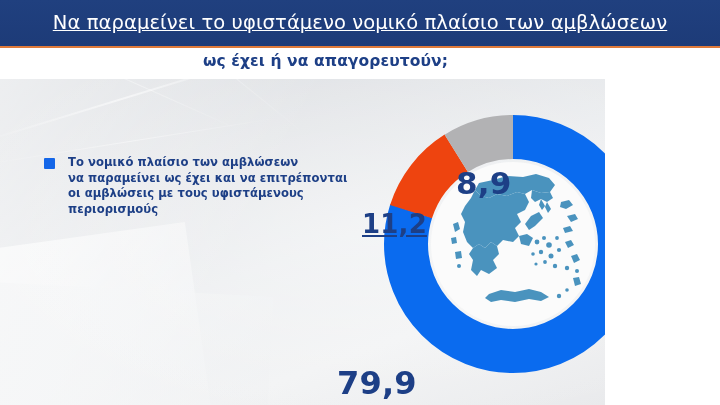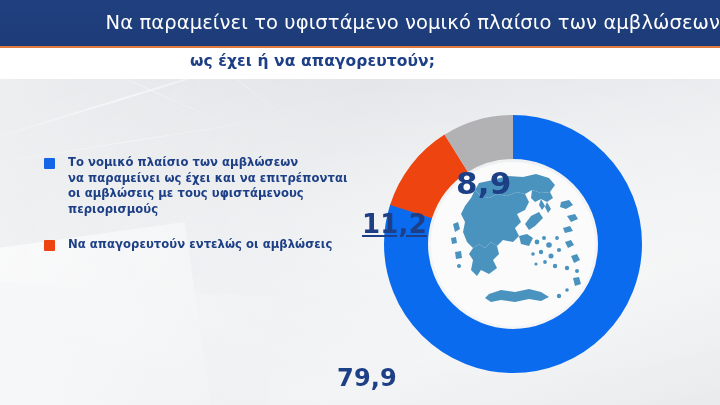--- a/index.html
+++ b/index.html
@@ -25,60 +25,61 @@
     left: 0; top: 0;
     width: 720px;
     height: 46px;
     background: #1f3f80;
     background: linear-gradient(180deg, #20407f 0%, #1d3b78 100%);
   }
   .header-title {
     position: absolute;
     left: 0; top: 11px;
     width: 720px;
-    text-align: right;
+    text-align: center;
     color: #ffffff;
     font-size: 19.5px;
     font-weight: 400;
     letter-spacing: 0.1px;
     white-space: nowrap;
+    text-decoration: underline;
   }
   .header-rule {
     position: absolute;
     left: 0; top: 46px;
     width: 720px;
     height: 2px;
     background: #e07a3a;
   }
 
   
   .subtitle-band {
     position: absolute;
     left: 0; top: 48px;
     width: 720px;
     height: 31px;
     background: #ffffff;
   }
   .subtitle {
     position: absolute;
-    left: 4px; top: 52px;
+    left: 17px; top: 52px;
     width: 617px;
     text-align: center;
     color: #1d3f86;
     font-size: 15.5px;
     font-weight: 700;
     letter-spacing: 0.1px;
     white-space: nowrap;
   }
 
   
   .stage {
     position: absolute;
     left: 0; top: 79px;
-    width: 720px;
+    width: 605px;
     height: 326px;
     overflow: hidden;
     background:
       linear-gradient(118deg, rgba(255,255,255,0.55) 0%, rgba(255,255,255,0) 42%),
       linear-gradient(160deg, #d7dade 0%, #e2e4e7 26%, #eceef0 52%, #f2f3f4 74%, #e9eaec 100%);
   }
   
   .streak {
     position: absolute;
     background: linear-gradient(90deg, rgba(255,255,255,0) 0%, rgba(255,255,255,0.55) 50%, rgba(255,255,255,0) 100%);
@@ -167,21 +168,21 @@
   
   .val {
     position: absolute;
     color: #1d3f86;
     font-weight: 700;
     letter-spacing: 0.2px;
     white-space: nowrap;
   }
   .val-899 { left: 456px; top: 86px;  font-size: 31px; }
   .val-112 { left: 362px; top: 130px; font-size: 26px; text-decoration: underline; }
-  .val-799 { left: 337px; top: 285px; font-size: 24px; }
+  .val-799 { left: 337px; top: 285px; font-size: 32px; }
 </style>
 </head>
 <body>
 
 <div id="page">
 
   <div class="header-band"></div>
   <div class="header-title">Να παραμείνει το υφιστάμενο νομικό πλαίσιο των αμβλώσεων</div>
   <div class="header-rule"></div>
 
@@ -196,24 +197,20 @@
     <div class="panel-a"></div>
     <div class="panel-b"></div>
     <div class="vignette"></div>
 
     <div class="legend">
       <div class="legend-row">
         <span class="legend-swatch blue"></span>
         <span class="legend-label">Το νομικό πλαίσιο των αμβλώσεων
 να παραμείνει ως έχει και να επιτρέπονται
 οι αμβλώσεις με τους υφιστάμενους περιορισμούς</span>
-      </div>
-      <div class="legend-row">
-        <span class="legend-swatch orange"></span>
-        <span class="legend-label">Να απαγορευτούν εντελώς οι αμβλώσεις</span>
       </div>
     </div>
 
     <div class="donut-wrap">
       <svg class="donut-svg" viewBox="0 0 268 268">
 
         <g transform="translate(134,134)">
 
           <circle r="107" fill="none" stroke="#0a6bef" stroke-width="44" stroke-dasharray="537.2 135.1" transform="rotate(-90)"></circle>
 

